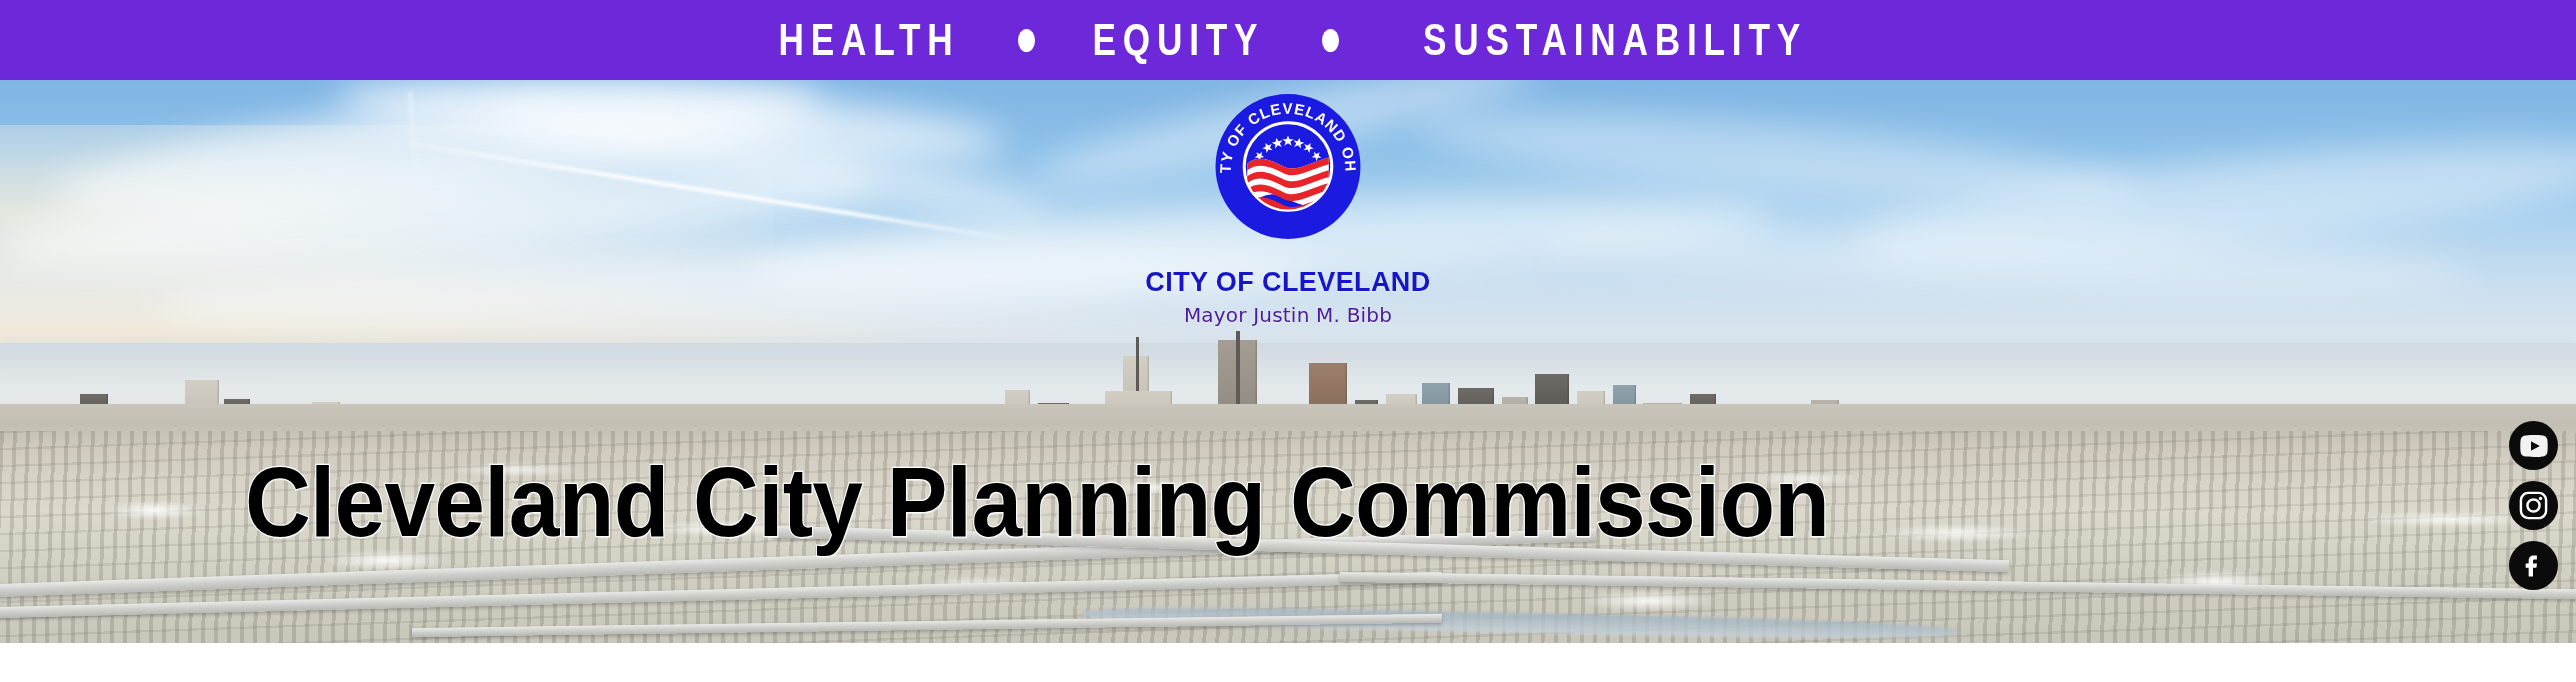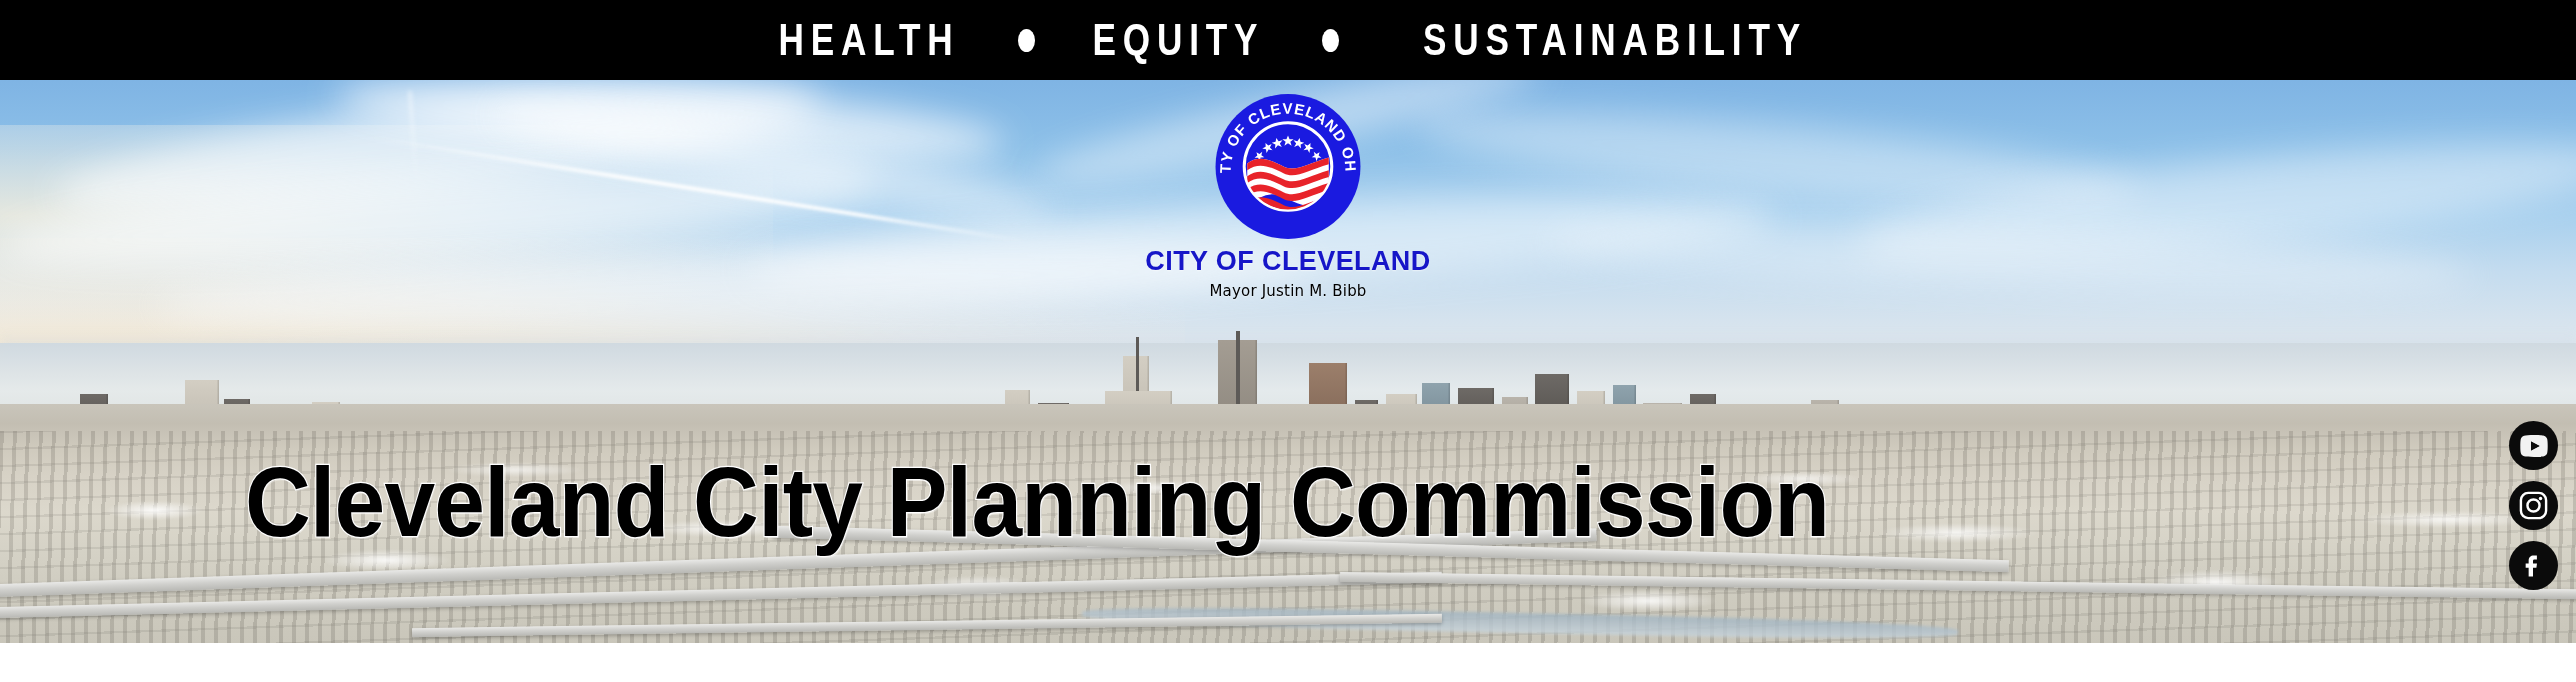--- a/index.html
+++ b/index.html
@@ -21,21 +21,21 @@
     background: #ffffff;
   }
 
   
   .tagline-bar {
     position: absolute;
     left: 0;
     top: 0;
     width: 2576px;
     height: 80px;
-    background: #000000;
+    background: #6d28d9;
     display: flex;
     align-items: center;
     justify-content: center;
     z-index: 30;
   }
   .tagline-inner {
     display: flex;
     align-items: center;
     transform: translateX(17px);
   }
@@ -279,35 +279,35 @@
     width: 433px;
     text-align: center;
     z-index: 20;
   }
   .seal-wrap {
     width: 151px;
     height: 151px;
     margin: 0 auto;
   }
   .logo-city {
-    margin-top: 6px;
+    margin-top: 27px;
     color: #1616C8;
     font-family: "Liberation Sans Narrow", "Liberation Sans", sans-serif;
     font-weight: 700;
     font-size: 27px;
     letter-spacing: 0.4px;
     line-height: 1;
     text-shadow: 0 0.8px 1.5px rgba(255,255,255,.55);
   }
   .logo-mayor {
     margin-top: 8.5px;
-    color: #000000;
+    color: #4c1d95;
     font-family: "DejaVu Sans", sans-serif;
     font-weight: 400;
-    font-size: 15px;
+    font-size: 20px;
     line-height: 1;
     letter-spacing: 0.2px;
     text-shadow: 0 0.8px 1.5px rgba(255,255,255,.5);
   }
 
   
   .main-title {
     position: absolute;
     left: 0;
     top: 452px;

